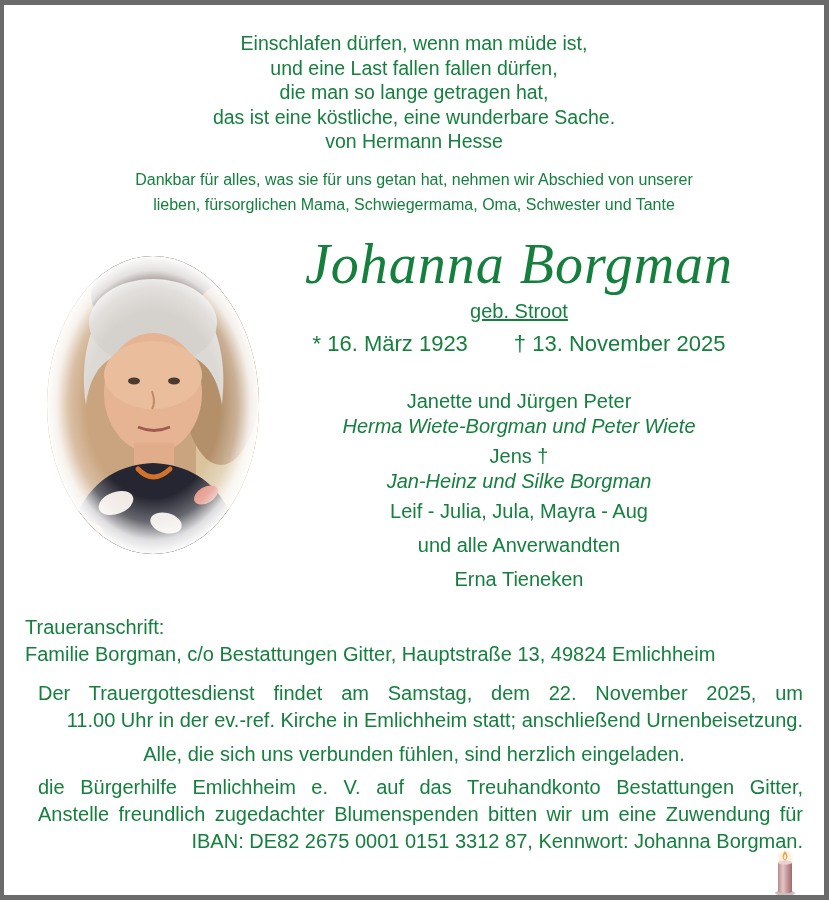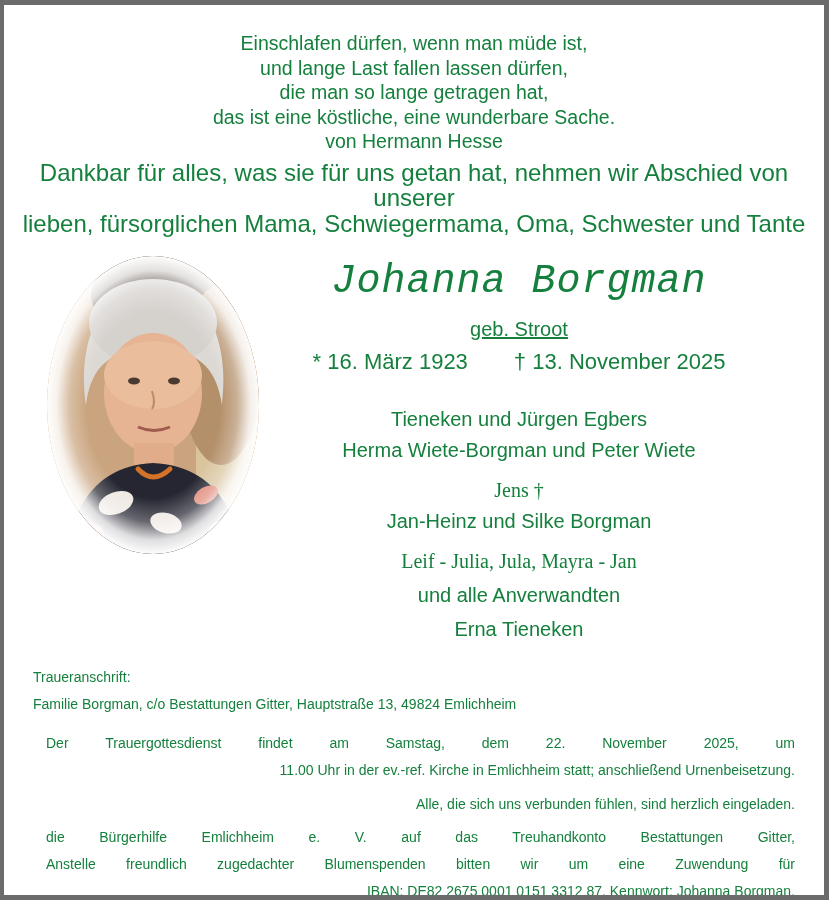--- a/index.html
+++ b/index.html
@@ -10,64 +10,64 @@
     background:#ffffff;
     border-top:5px solid #6b6b6b;
     border-left:4px solid #6b6b6b;
     border-right:5px solid #6b6b6b;
     border-bottom:5px solid #6b6b6b;
     overflow:hidden;
     font-family:"Liberation Sans", sans-serif;
     color:#15803d;
   }
   .quote{margin-top:26px;text-align:center;font-size:19.5px;line-height:24.5px;}
-  .intro{margin-top:6px;text-align:center;font-size:24px;line-height:25.5px;}
+  .intro{margin-top:13px;text-align:center;font-size:16px;line-height:25.5px;}
   .portrait{position:absolute;left:42px;top:250px;width:215px;height:300px;}
   .rightcol{margin-left:205px;width:620px;text-align:center;}
   .name{
     margin-top:10px;
-    font-family:Liberation Mono, monospace;
+    font-family:Liberation Serif, serif;
     font-style:italic;
     font-weight:normal;
-    font-size:40px;
+    font-size:56px;
     line-height:72px;
     letter-spacing:1px;
     white-space:nowrap;
   }
   .maiden{font-size:20px;line-height:22px;text-decoration:underline;}
   .dates{margin-top:8px;font-size:22px;line-height:27px;}
   .dates .birth{margin-right:46px;}
   .mourners{margin-top:34px;font-size:20px;line-height:21px;}
   .m-line{margin-top:0;}
-  .mt-g{margin-top:10px;}   
-  .mt-s{margin-top:19px;font-family:Liberation Serif, serif;}    
+  .mt-g{margin-top:4px;font-style:italic;}   
+  .mt-s{margin-top:9px;}    
   .mt-g2{margin-top:13px;}  
-  .bodytext{padding:0 29px;font-size:14px;line-height:27px;}
+  .bodytext{padding:0 21px;font-size:20px;line-height:27px;}
   .address{margin-top:24px;text-align:left;}
   .service{margin-top:12px;}
   .jline{text-align:justify;text-align-last:justify;margin-left:13px;}
   .lline{text-align:right;}
-  .invitation{margin-top:7px;text-align:right;}
+  .invitation{margin-top:7px;text-align:center;}
   .donation{margin-top:6px;}
   .memorial{
     margin-top:2px;
     padding:0 26px 0 29px;
     display:flex;justify-content:flex-end;align-items:center;gap:12px;
     font-size:20px;line-height:27px;
   }
   .candle{width:26px;height:50px;margin-top:-10px;flex:0 0 auto;}
 </style>
 </head>
 <body>
 
 <div class="page">
 
   <div class="quote">
     <div>Einschlafen dürfen, wenn man müde ist,</div>
-    <div>und lange Last fallen lassen dürfen,</div>
+    <div>und eine Last fallen fallen dürfen,</div>
     <div>die man so lange getragen hat,</div>
     <div>das ist eine köstliche, eine wunderbare Sache.</div>
     <div>von Hermann Hesse</div>
   </div>
 
   <div class="intro">
     <div>Dankbar für alles, was sie für uns getan hat, nehmen wir Abschied von unserer</div>
     <div>lieben, fürsorglichen Mama, Schwiegermama, Oma, Schwester und Tante</div>
   </div>
 
@@ -119,25 +119,25 @@
   </svg>
 
   <div class="rightcol">
     <div class="name">Johanna Borgman</div>
     <div class="maiden">geb. Stroot</div>
     <div class="dates">
       <span class="birth">* 16. März 1923</span><span>† 13. November 2025</span>
     </div>
 
     <div class="mourners">
-      <div class="m-line">Tieneken und Jürgen Egbers</div>
+      <div class="m-line">Janette und Jürgen Peter</div>
       <div class="m-line mt-g">Herma Wiete-Borgman und Peter Wiete</div>
       <div class="m-line mt-s">Jens †</div>
       <div class="m-line mt-g">Jan-Heinz und Silke Borgman</div>
-      <div class="m-line mt-s">Leif - Julia, Jula, Mayra - Jan</div>
+      <div class="m-line mt-s">Leif - Julia, Jula, Mayra - Aug</div>
       <div class="m-line mt-g2">und alle Anverwandten</div>
       <div class="m-line mt-g2">Erna Tieneken</div>
     </div>
   </div>
 
   <div class="bodytext address">
     <div>Traueranschrift:</div>
     <div>Familie Borgman, c/o Bestattungen Gitter, Hauptstraße 13, 49824 Emlichheim</div>
   </div>
 

